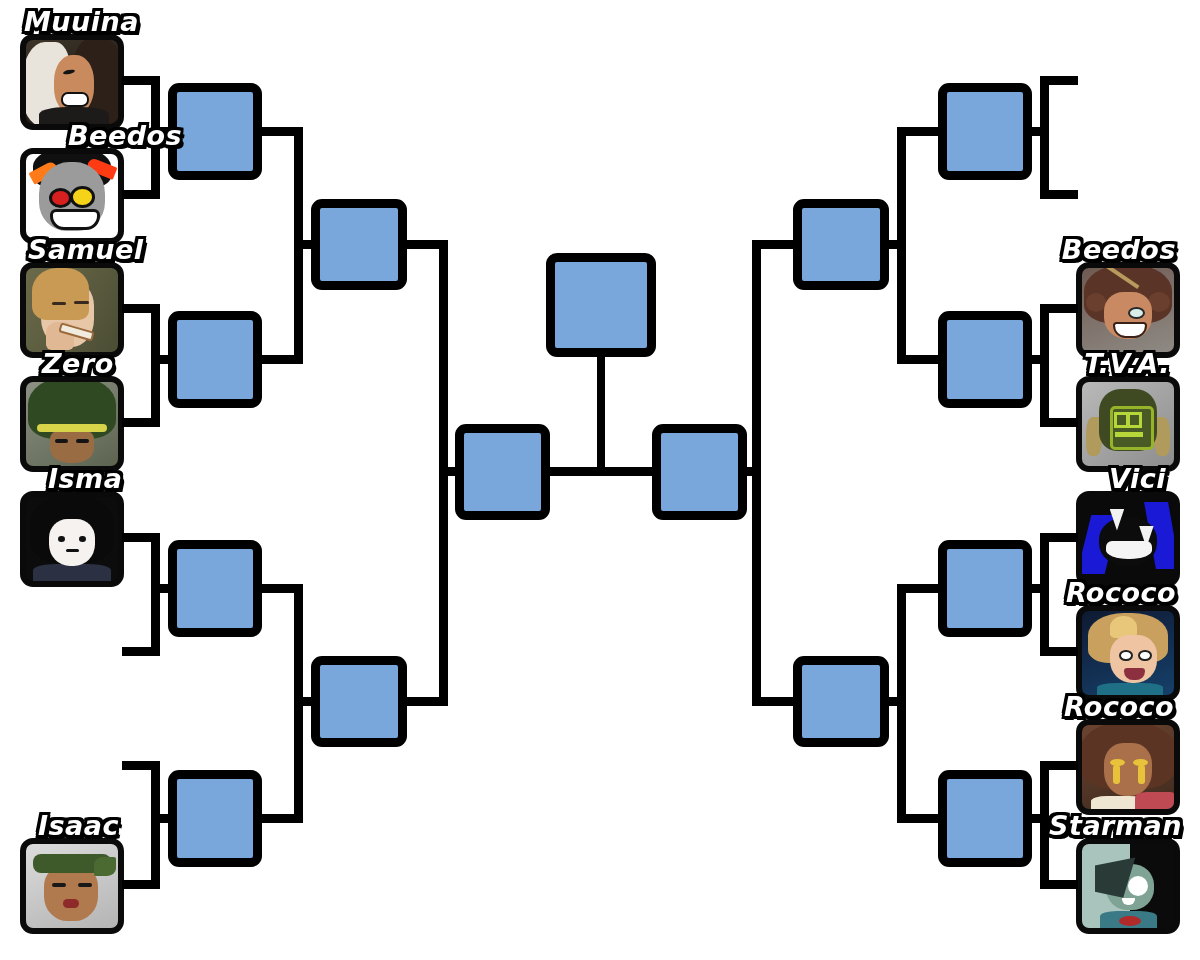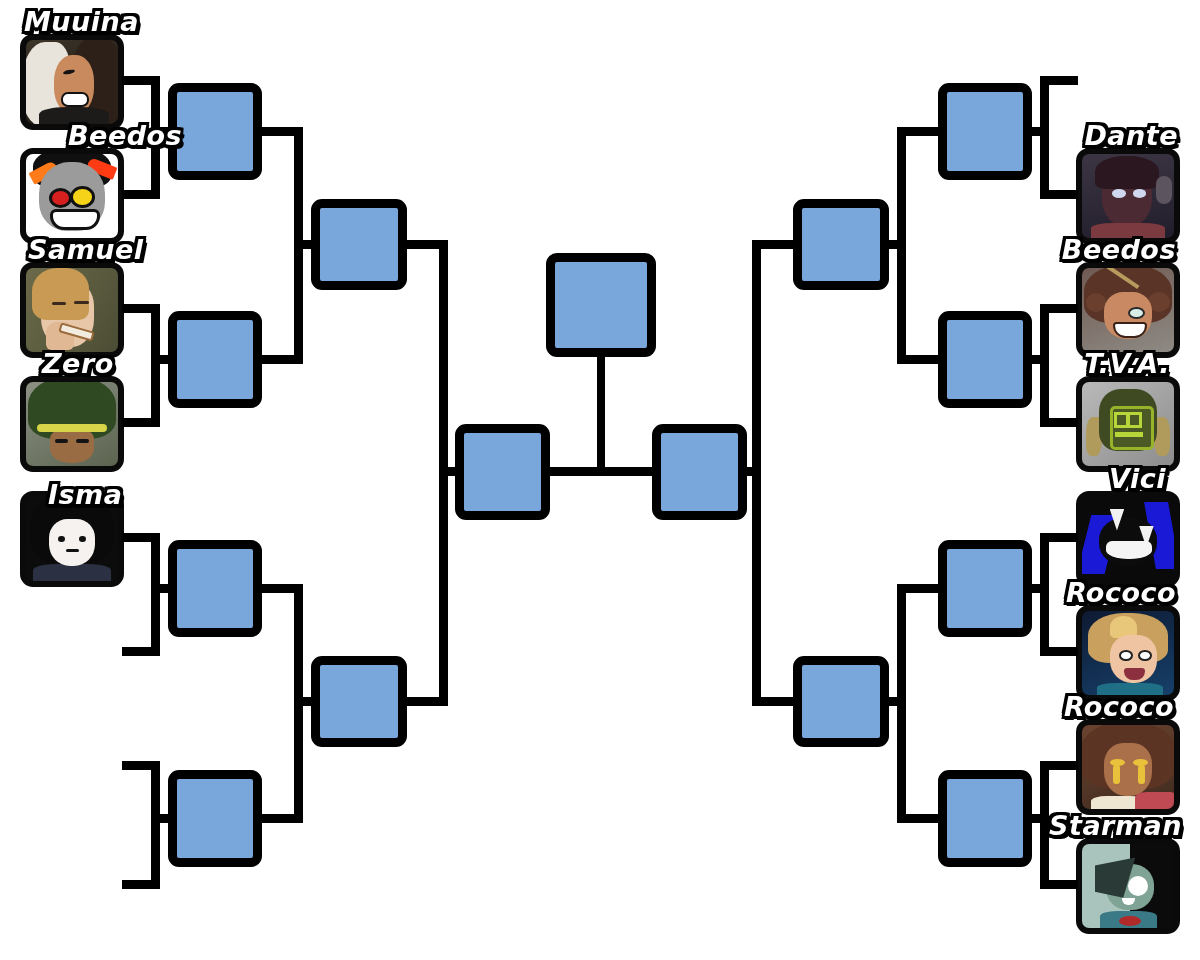--- a/index.html
+++ b/index.html
@@ -261,38 +261,38 @@
 
   <div class="entry" style="left:20px;top:465px;width:104px;height:122px;">
     <div class="portrait p-isma" style="width:104px;height:96px;top:26px;">
       <div class="f coat"></div>
         <div class="f hair"></div>
         <div class="f face"></div>
       <div class="f eyeL"></div>
         <div class="f eyeR"></div>
         <div class="f mouth"></div>
     </div>
-    <div class="nametag left" style="top:16px;left:28px;">Isma</div>
-  </div>
-
-
-
-
-
-  <div class="entry" style="left:1076px;top:122px;width:104px;height:122px;">
-    <div class="portrait p-dante" style="width:104px;height:96px;top:26px;">
-      <div class="f head"></div>
-        <div class="f hair"></div>
-        <div class="f phones"></div>
+    <div class="nametag left" style="top:0;left:28px;">Isma</div>
+  </div>
+
+
+
+  <div class="entry" style="left:20px;top:812px;width:104px;height:122px;">
+    <div class="portrait p-isaac" style="width:104px;height:96px;top:26px;">
+      <div class="f face"></div>
+        <div class="f band"></div>
+        <div class="f knot"></div>
       <div class="f eyeL"></div>
         <div class="f eyeR"></div>
-        <div class="f collar"></div>
-    </div>
-    <div class="nametag right" style="top:0;right:2px;">Dante</div>
-  </div>
+        <div class="f mouth"></div>
+    </div>
+    <div class="nametag left" style="top:0;left:18px;">Isaac</div>
+  </div>
+
+
 
   <div class="entry" style="left:1076px;top:236px;width:104px;height:122px;">
     <div class="portrait p-romeo" style="width:104px;height:96px;top:26px;">
       <div class="f hair"></div>
         <div class="f curl1"></div>
         <div class="f curl2"></div>
       <div class="f face"></div>
         <div class="f eye"></div>
         <div class="f smile"></div>
         <div class="f rod"></div>

